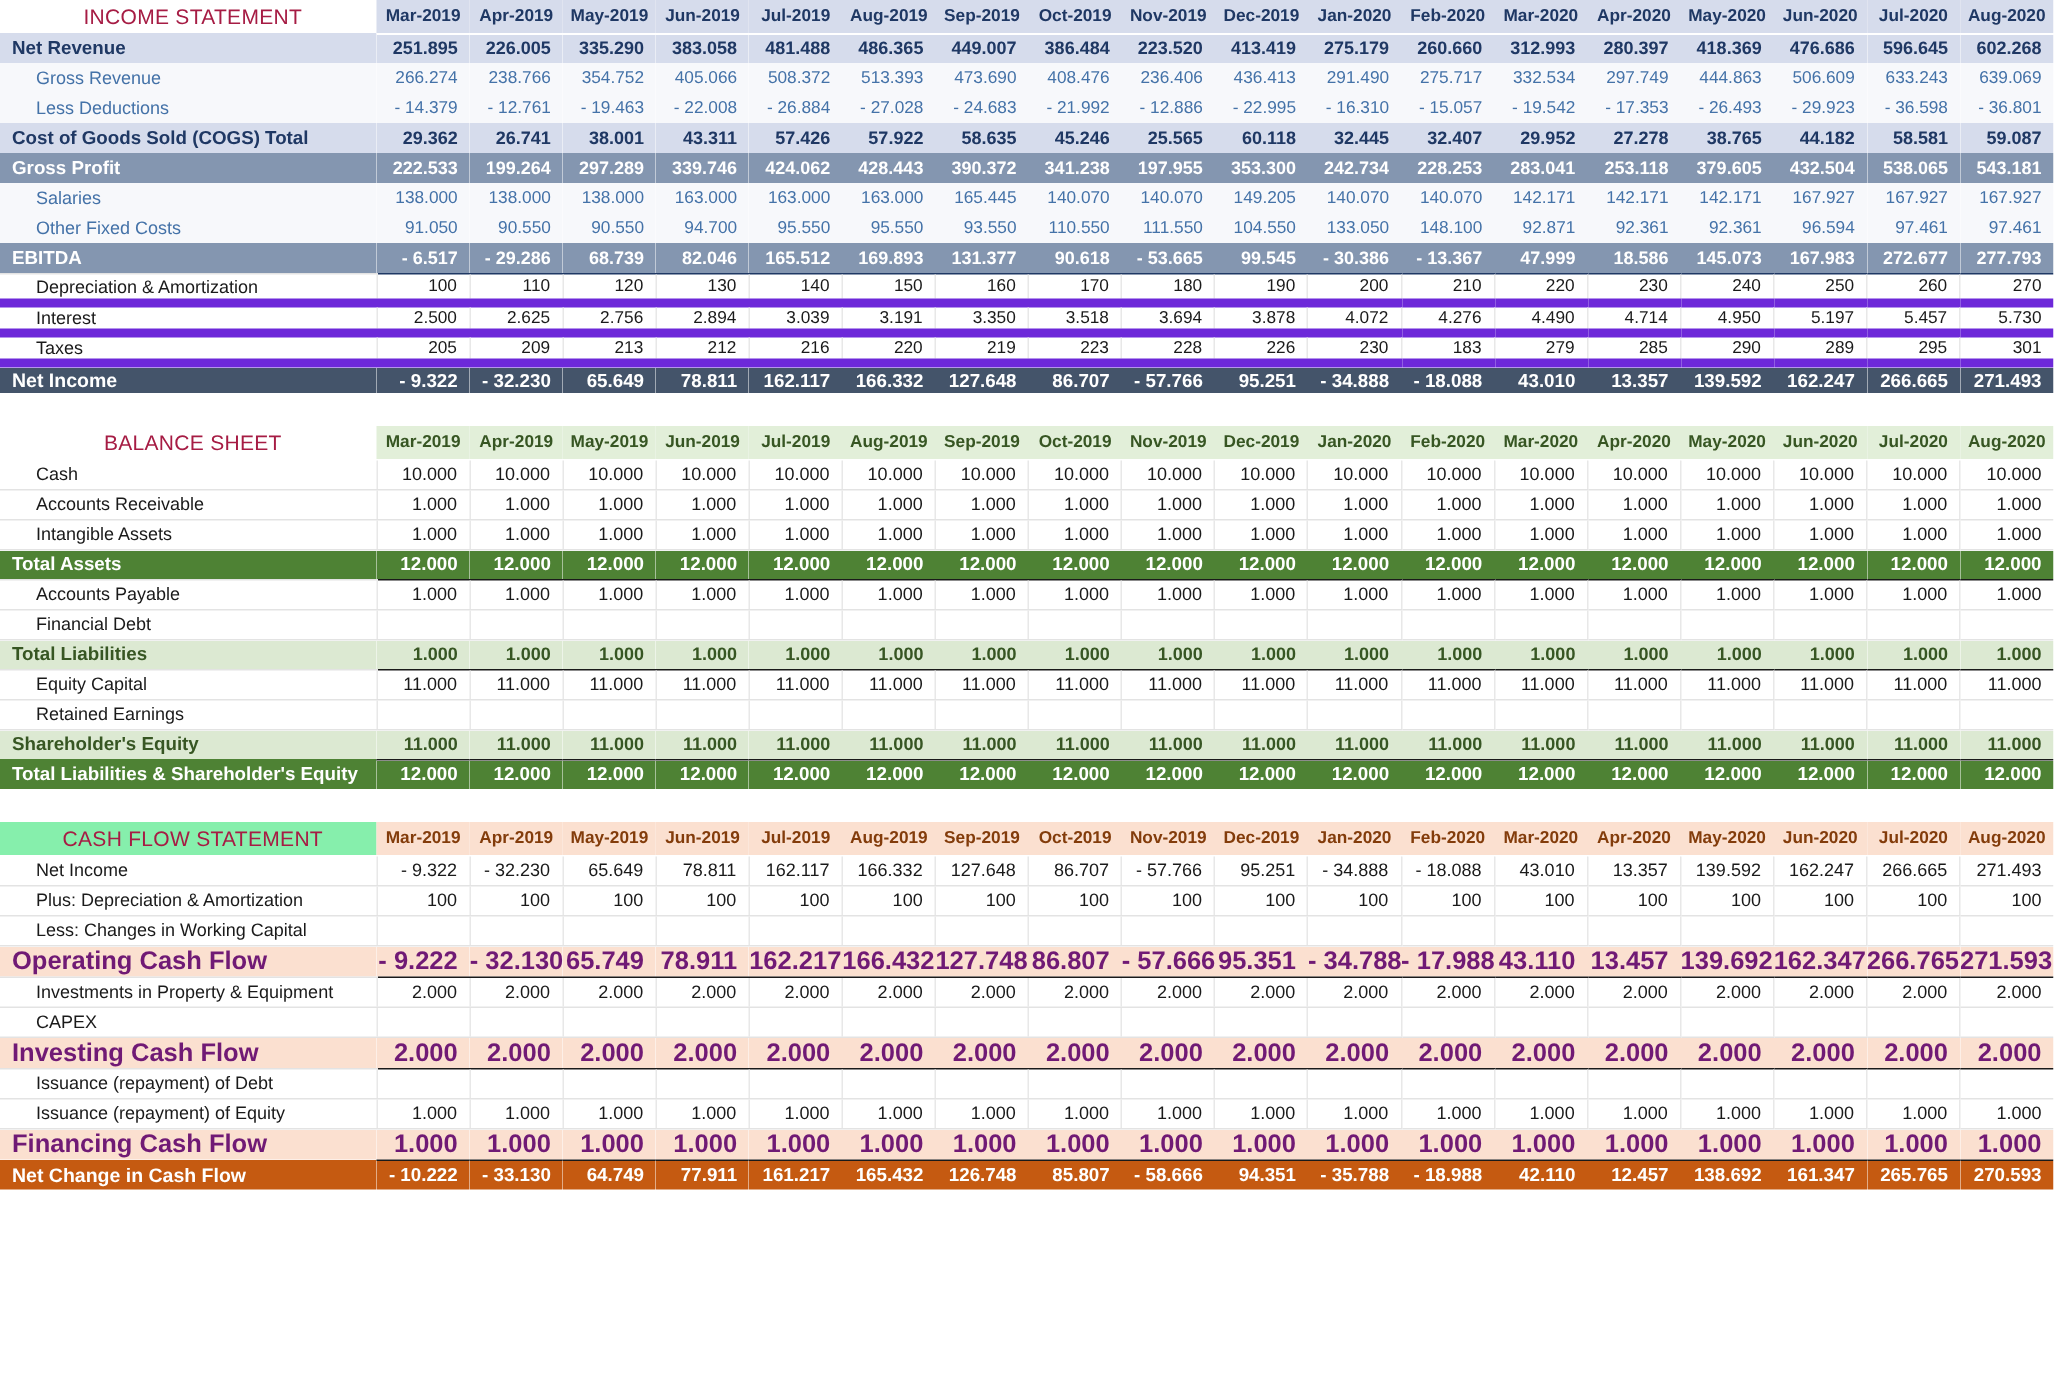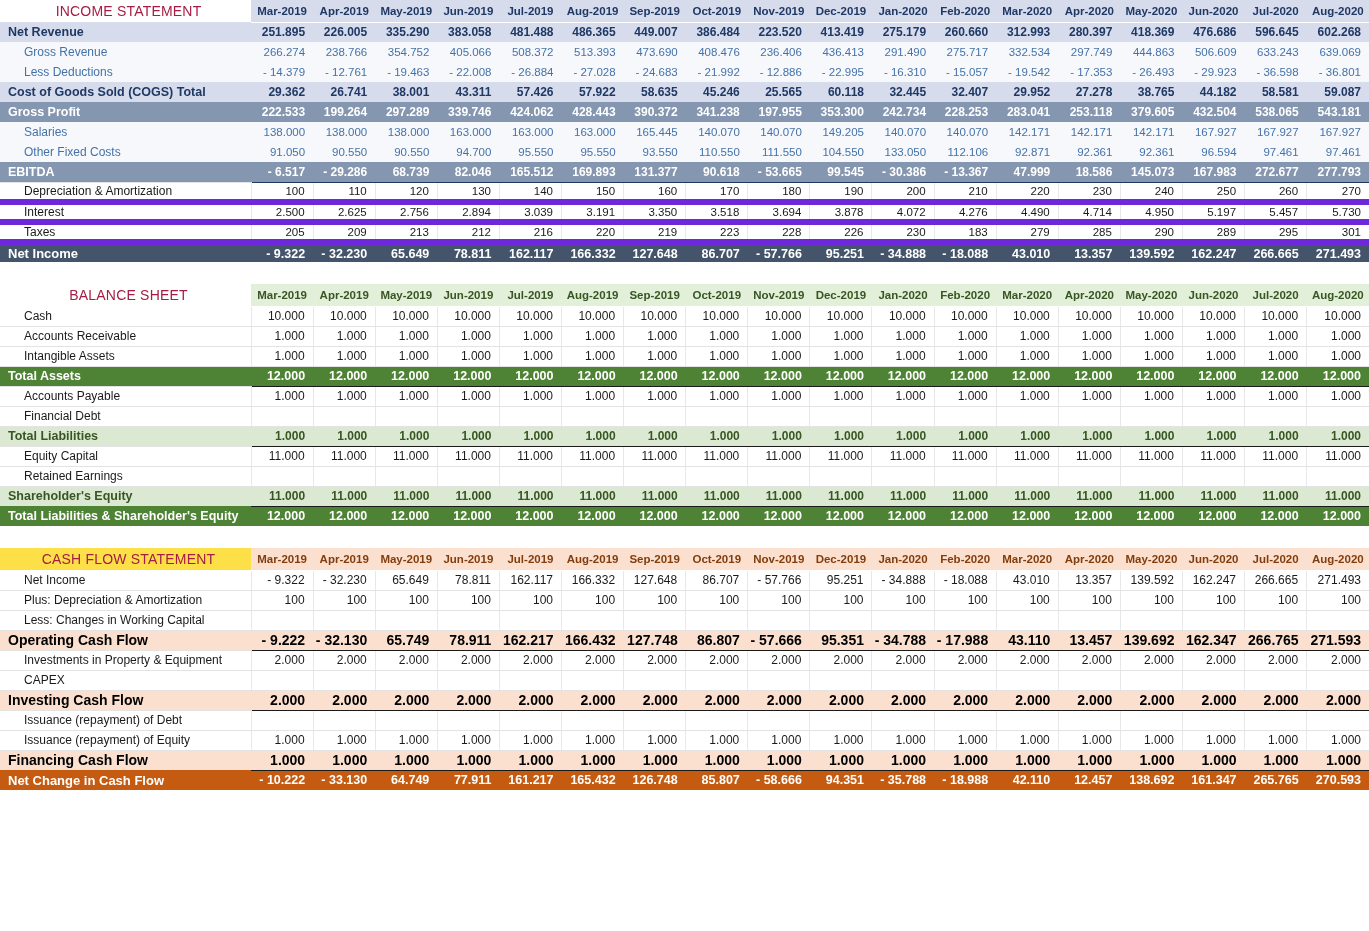--- a/index.html
+++ b/index.html
@@ -159,37 +159,37 @@
   .cf-header td {
     background: #FBE0D0;
     color: #833C0B;
     font-weight: bold;
     font-size: 11.5px;
     height: 22px;
     vertical-align: middle;
     text-align: center;
     border-bottom: 1px solid #ffffff;
   }
-  .cf-header td.corner { background: #fde047; }
+  .cf-header td.corner { background: #86efac; }
 
   tr.cf-row td { height: 20px; vertical-align: middle; }
 
   .cf-plain td {
     background: #ffffff;
     color: #1a1a1a;
     font-size: 12px;
     border-top: 1px solid #E3E3E3;
     border-bottom: 1px solid #E3E3E3;
   }
   .cf-plain td.num { border-left: 1px solid #E8E8E8; }
   .cf-peach td {
     background: #FBE0D0;
-    color: #000000;
+    color: #701a75;
     font-weight: bold;
-    font-size: 14px;
+    font-size: 17px;
   }
   .cf-orange td {
     background: #C55A11;
     color: #ffffff;
     font-weight: bold;
     font-size: 12.5px;
     height: 24px;
   }
   .cf-orange td.lbl { font-size: 13px; }
   .cf-sepline td.num { border-top: 1px solid #1a1a1a; }
@@ -377,21 +377,21 @@
           <td class="num">90.550</td>
           <td class="num">90.550</td>
           <td class="num">94.700</td>
           <td class="num">95.550</td>
           <td class="num">95.550</td>
           <td class="num">93.550</td>
           <td class="num">110.550</td>
           <td class="num">111.550</td>
           <td class="num">104.550</td>
           <td class="num">133.050</td>
-          <td class="num">112.106</td>
+          <td class="num">148.100</td>
           <td class="num">92.871</td>
           <td class="num">92.361</td>
           <td class="num">92.361</td>
           <td class="num">96.594</td>
           <td class="num">97.461</td>
           <td class="num">97.461</td>
         </tr>
         <tr class="is-row is-slate">
           <td class="lbl">EBITDA</td>
           <td class="num">- 6.517</td>

